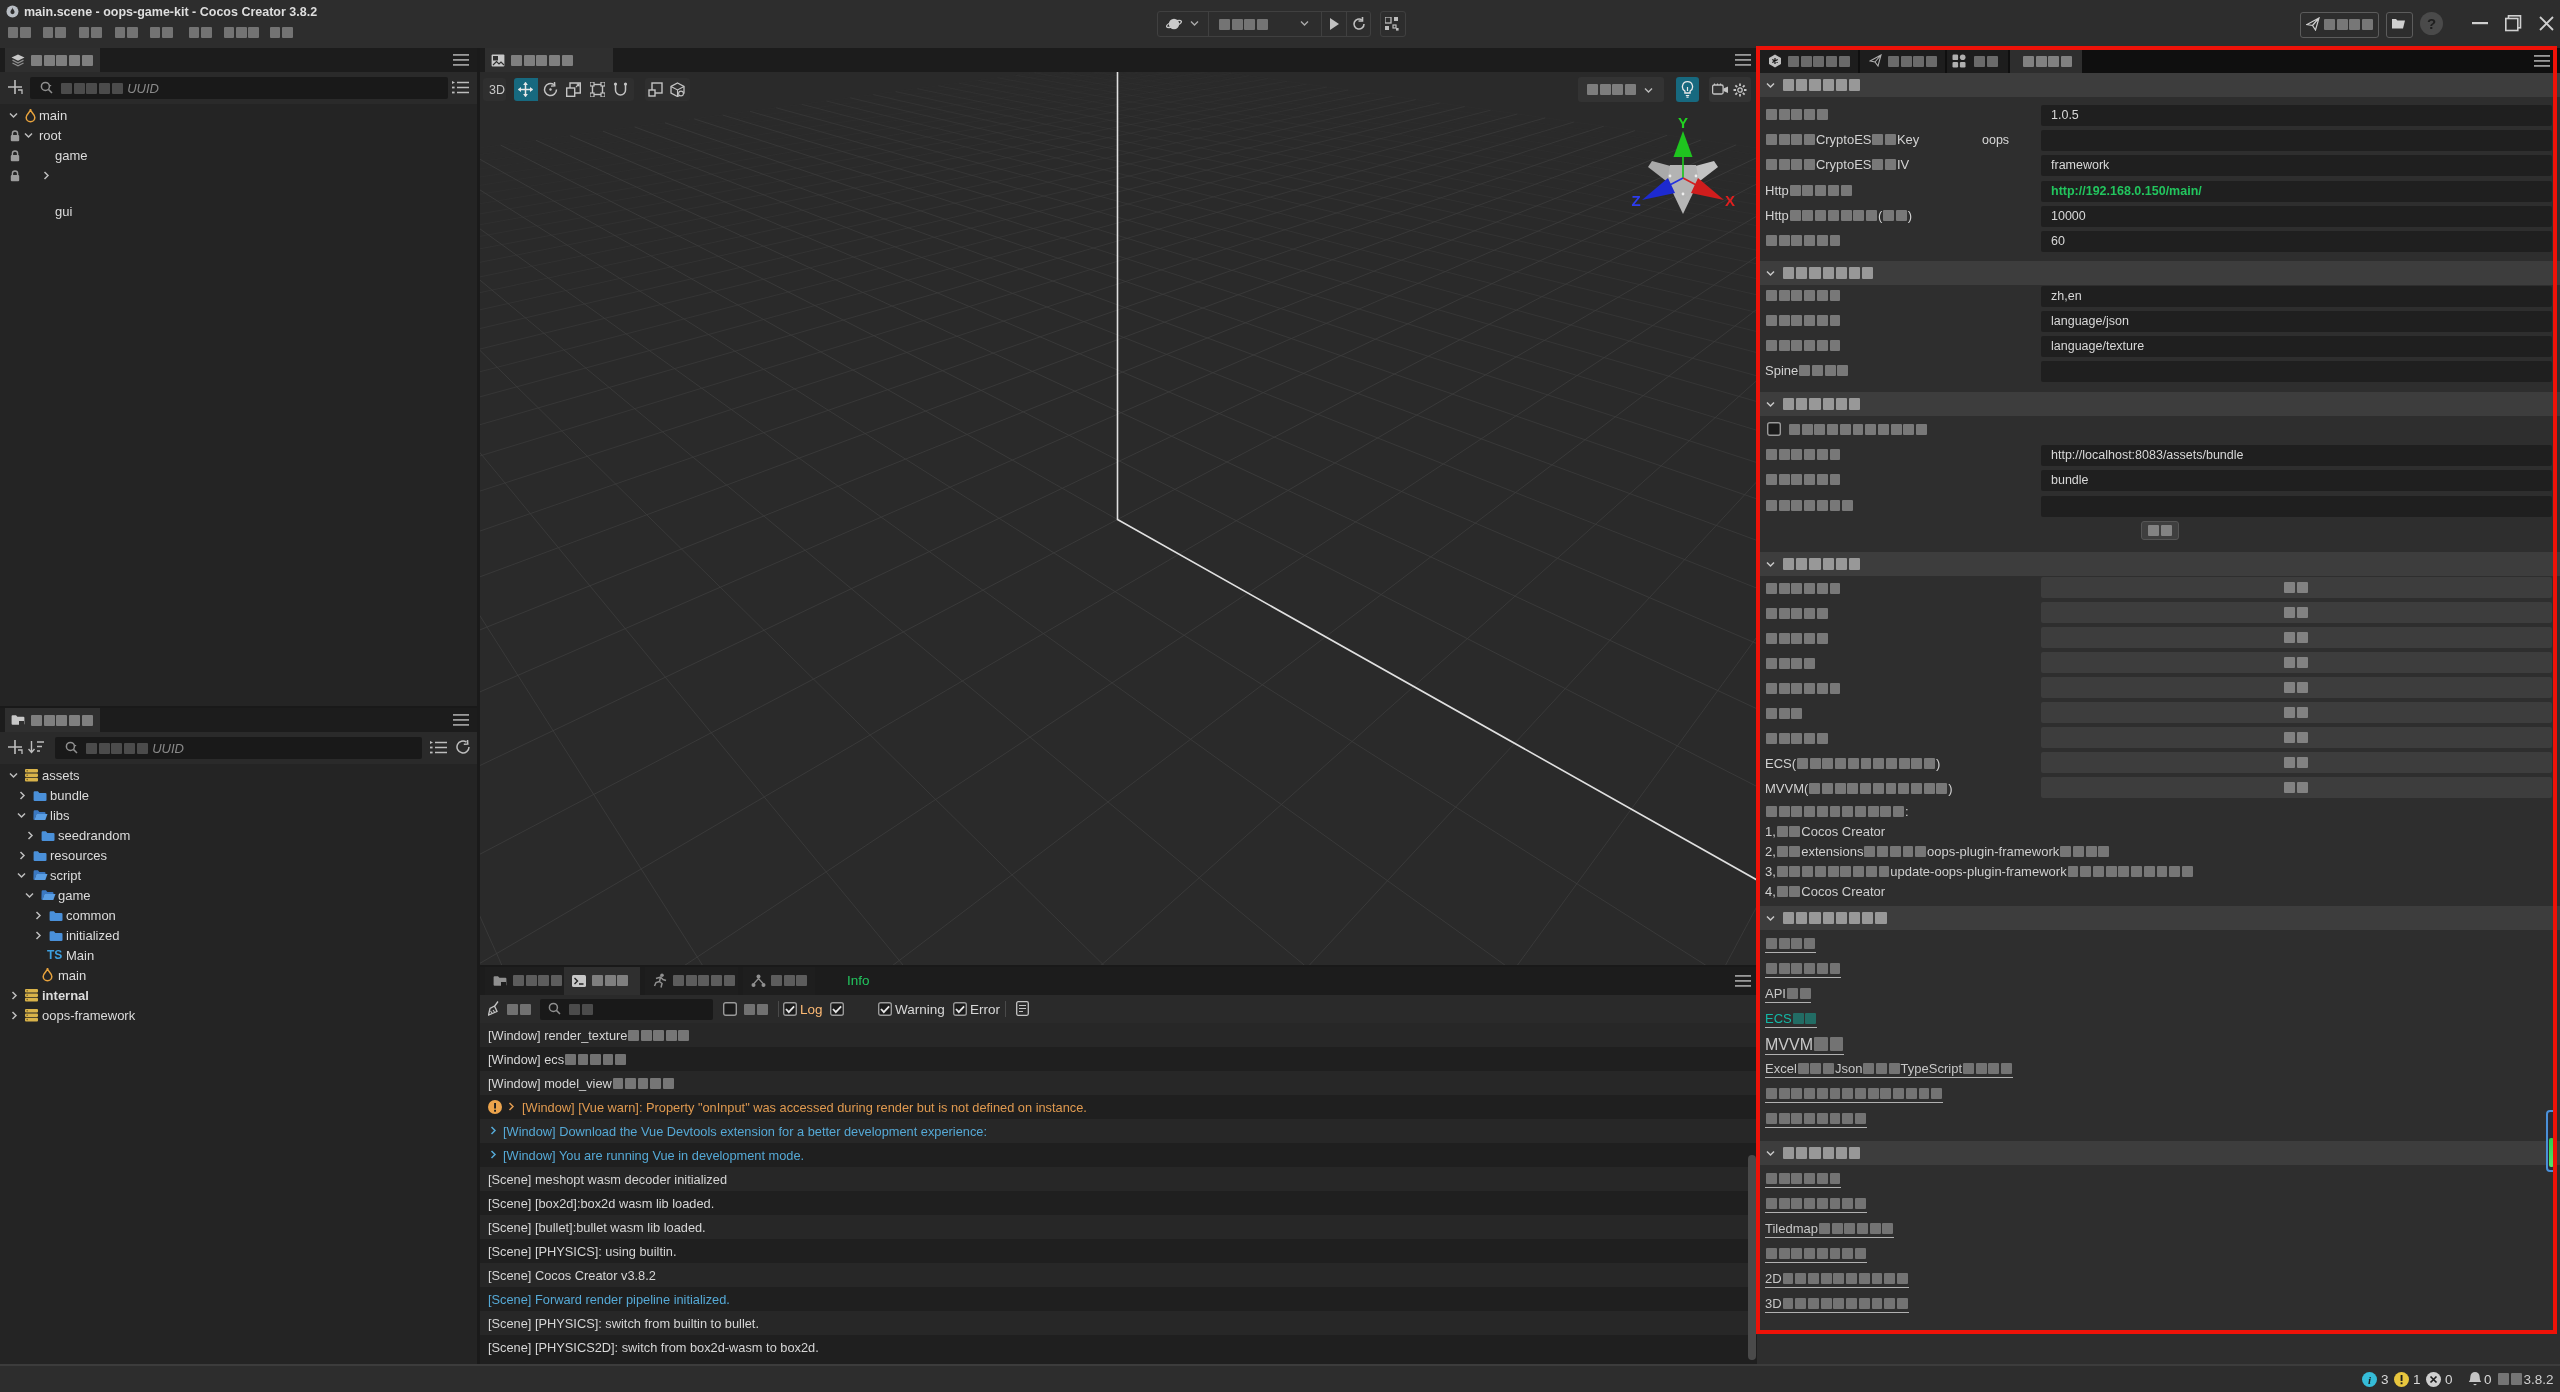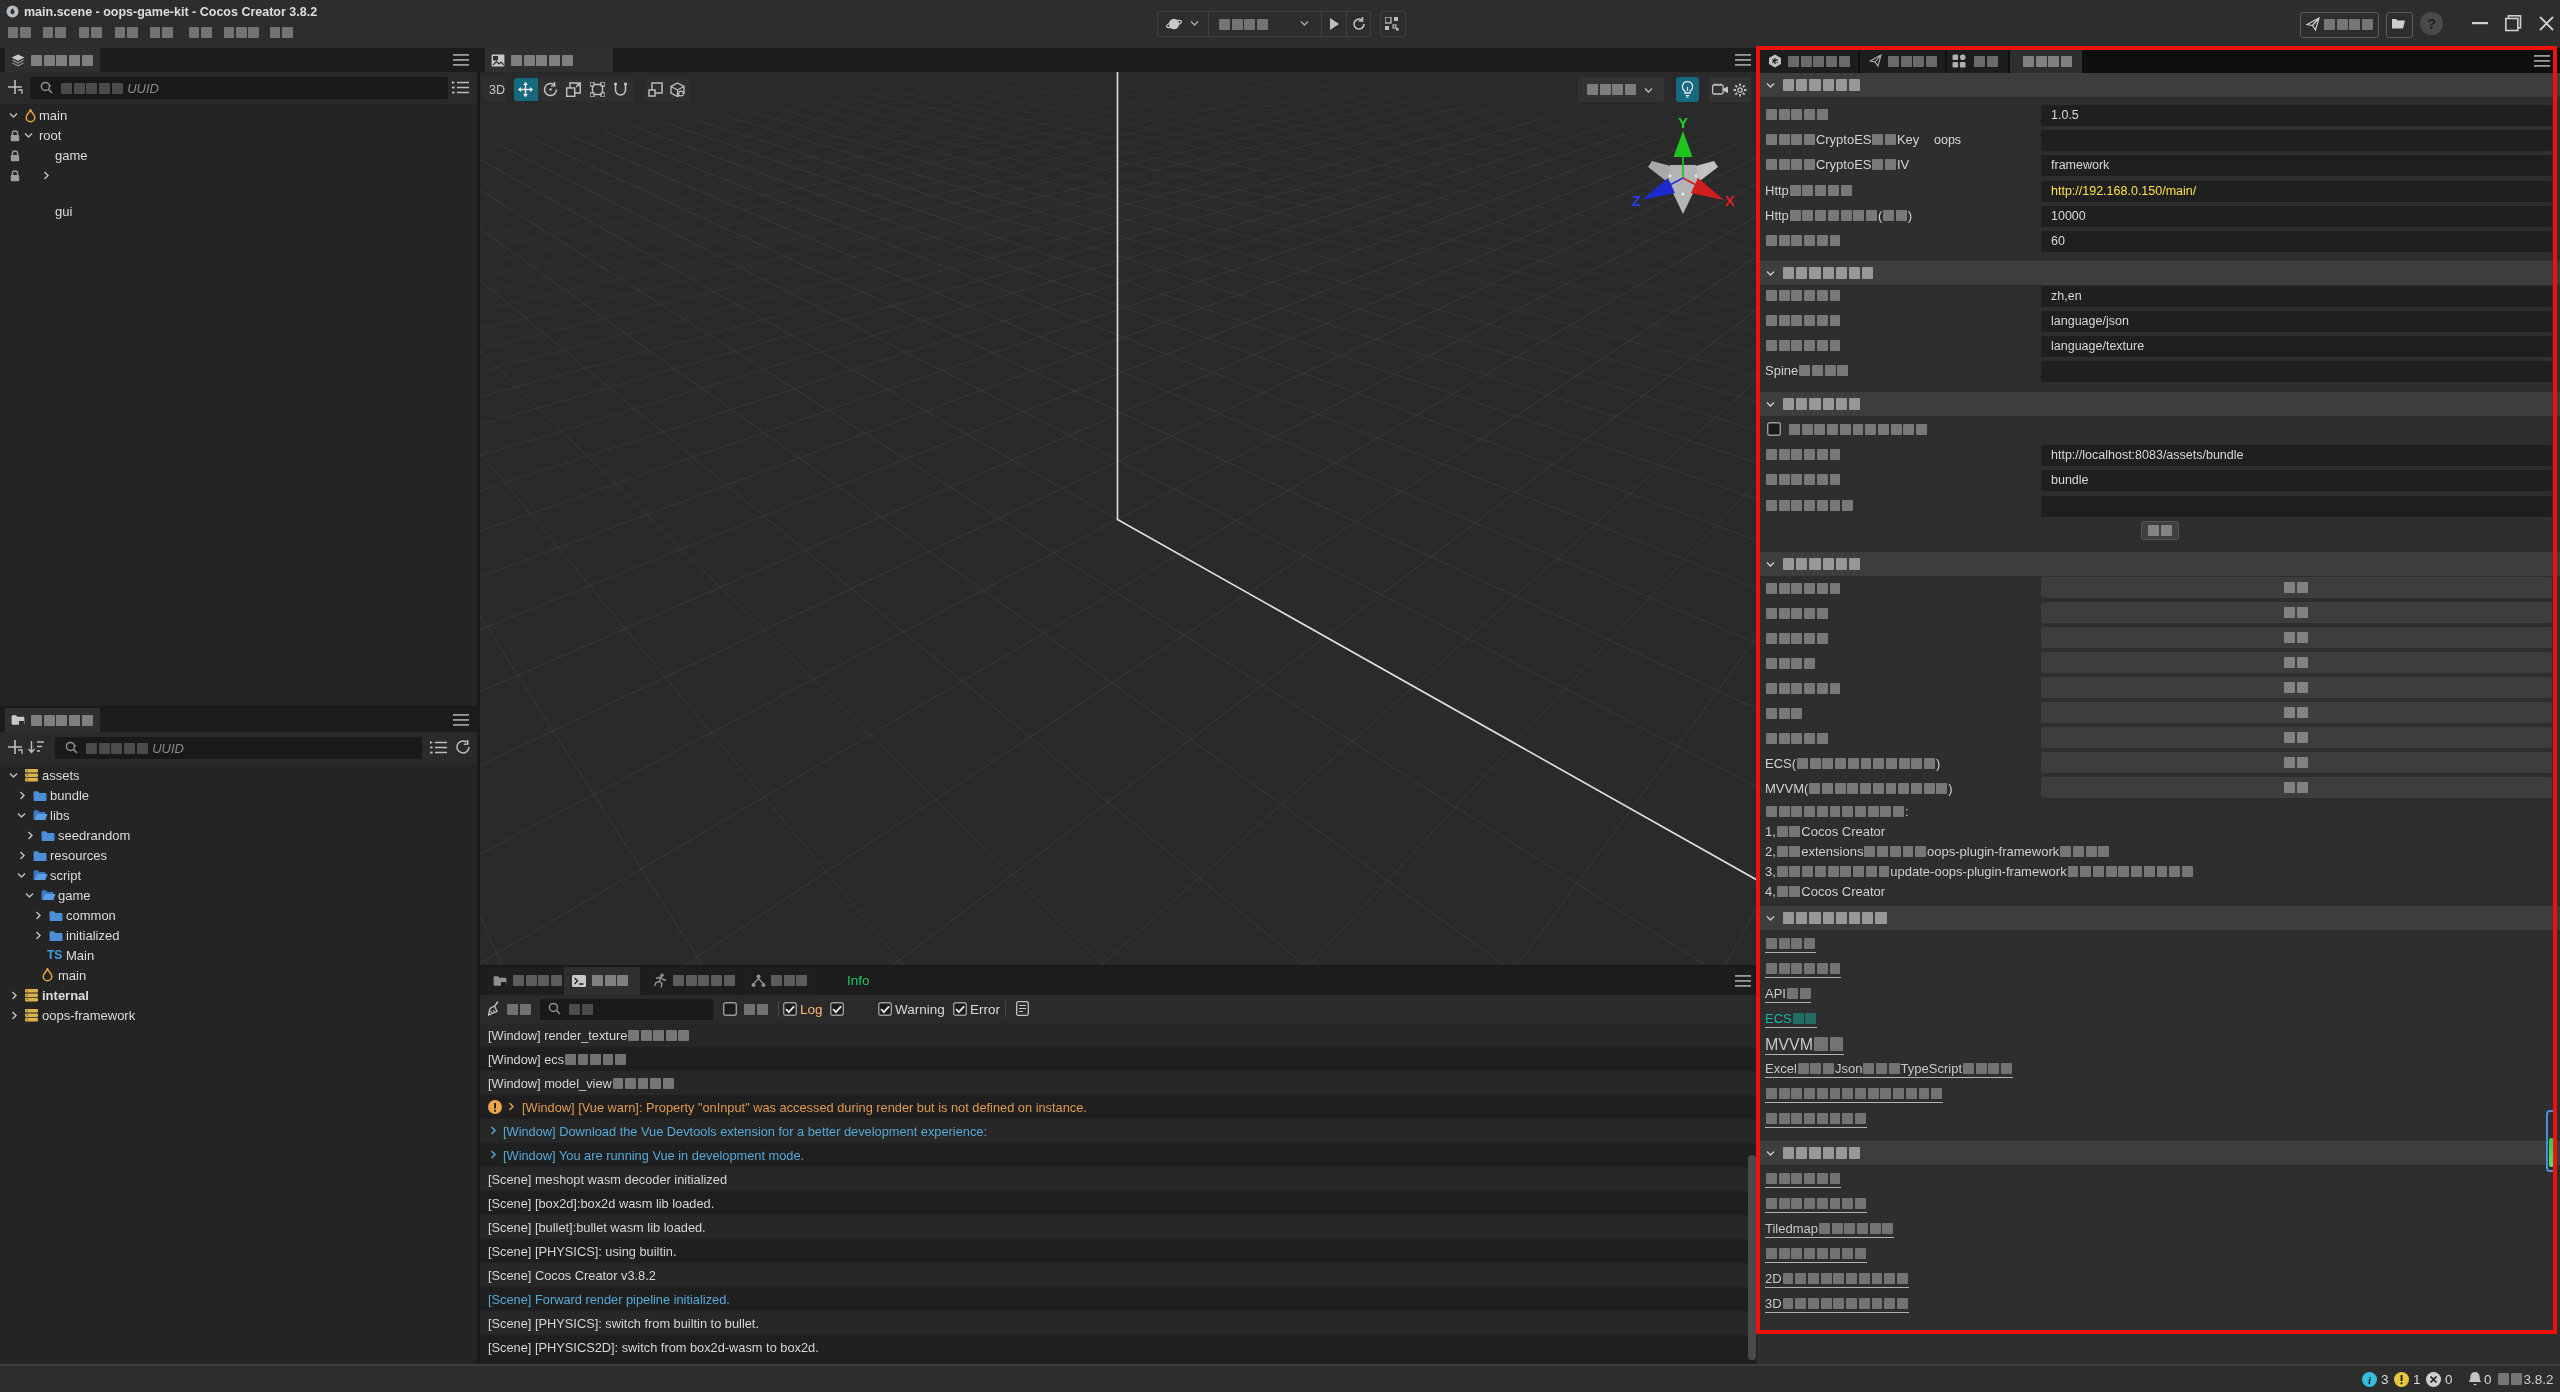--- a/index.html
+++ b/index.html
@@ -630,27 +630,27 @@
     <div style="position:absolute;left:1757px;top:73px;width:803px;height:24px;background:#3d3d3d"></div>
     <svg style="position:absolute;left:1766px;top:82px" width="9" height="7" viewBox="0 0 9 7">
       <path d="M1 1.5 l3.5 3.5 3.5-3.5" fill="none" stroke="#c8c8c8" stroke-width="1.5"></path>
     </svg>
     <div class="tx" style="left:1782px;top:78px;font-size:13.5px;color:#e3e3e3;font-weight:bold;"><i class="c" style="opacity:.55"></i><i class="c" style="opacity:.55"></i><i class="c" style="opacity:.55"></i><i class="c" style="opacity:.55"></i><i class="c" style="opacity:.55"></i><i class="c" style="opacity:.55"></i></div>
     <div class="tx" style="left:1765px;top:107px;font-size:13px;color:#d2d2d2;font-weight:normal;"><i class="c"></i><i class="c"></i><i class="c"></i><i class="c"></i><i class="c"></i></div>
     <div style="position:absolute;left:2041px;top:105px;width:511px;height:21px;background:#1f1f1f;border-radius:2px"></div>
     <div class="tx" style="left:2051px;top:108px;font-size:12.5px;color:#d8d8d8;font-weight:normal;">1.0.5</div>
     <div class="tx" style="left:1765px;top:132px;font-size:13px;color:#d2d2d2;font-weight:normal;"><i class="c"></i><i class="c"></i><i class="c"></i><i class="c"></i>CryptoES<i class="c"></i><i class="c"></i>Key</div>
     <div style="position:absolute;left:2041px;top:130px;width:511px;height:21px;background:#1f1f1f;border-radius:2px"></div>
-    <div class="tx" style="left:1934px;top:133px;font-size:12.5px;color:#d8d8d8;font-weight:normal;">oops</div>
+    <div class="tx" style="left:1982px;top:133px;font-size:12.5px;color:#d8d8d8;font-weight:normal;">oops</div>
     <div class="tx" style="left:1765px;top:157px;font-size:13px;color:#d2d2d2;font-weight:normal;"><i class="c"></i><i class="c"></i><i class="c"></i><i class="c"></i>CryptoES<i class="c"></i><i class="c"></i>IV</div>
     <div style="position:absolute;left:2041px;top:155px;width:511px;height:21px;background:#1f1f1f;border-radius:2px"></div>
     <div class="tx" style="left:2051px;top:158px;font-size:12.5px;color:#d8d8d8;font-weight:normal;">framework</div>
     <div class="tx" style="left:1765px;top:183px;font-size:13px;color:#d2d2d2;font-weight:normal;">Http<i class="c"></i><i class="c"></i><i class="c"></i><i class="c"></i><i class="c"></i></div>
     <div style="position:absolute;left:2041px;top:181px;width:511px;height:21px;background:#1f1f1f;border-radius:2px"></div>
-    <div class="tx" style="left:2051px;top:184px;font-size:12.5px;color:#fde047;font-weight:normal;">http://192.168.0.150/main/</div>
+    <div class="tx" style="left:2051px;top:184px;font-size:12.5px;color:#22c55e;font-weight:bold;">http://192.168.0.150/main/</div>
     <div class="tx" style="left:1765px;top:208px;font-size:13px;color:#d2d2d2;font-weight:normal;">Http<i class="c"></i><i class="c"></i><i class="c"></i><i class="c"></i><i class="c"></i><i class="c"></i><i class="c"></i>(<i class="c"></i><i class="c"></i>)</div>
     <div style="position:absolute;left:2041px;top:206px;width:511px;height:21px;background:#1f1f1f;border-radius:2px"></div>
     <div class="tx" style="left:2051px;top:209px;font-size:12.5px;color:#d8d8d8;font-weight:normal;">10000</div>
     <div class="tx" style="left:1765px;top:233px;font-size:13px;color:#d2d2d2;font-weight:normal;"><i class="c"></i><i class="c"></i><i class="c"></i><i class="c"></i><i class="c"></i><i class="c"></i></div>
     <div style="position:absolute;left:2041px;top:231px;width:511px;height:21px;background:#1f1f1f;border-radius:2px"></div>
     <div class="tx" style="left:2051px;top:234px;font-size:12.5px;color:#d8d8d8;font-weight:normal;">60</div>
     <div style="position:absolute;left:1757px;top:261px;width:803px;height:24px;background:#3d3d3d"></div>
     <svg style="position:absolute;left:1766px;top:270px" width="9" height="7" viewBox="0 0 9 7">
       <path d="M1 1.5 l3.5 3.5 3.5-3.5" fill="none" stroke="#c8c8c8" stroke-width="1.5"></path>
     </svg>

